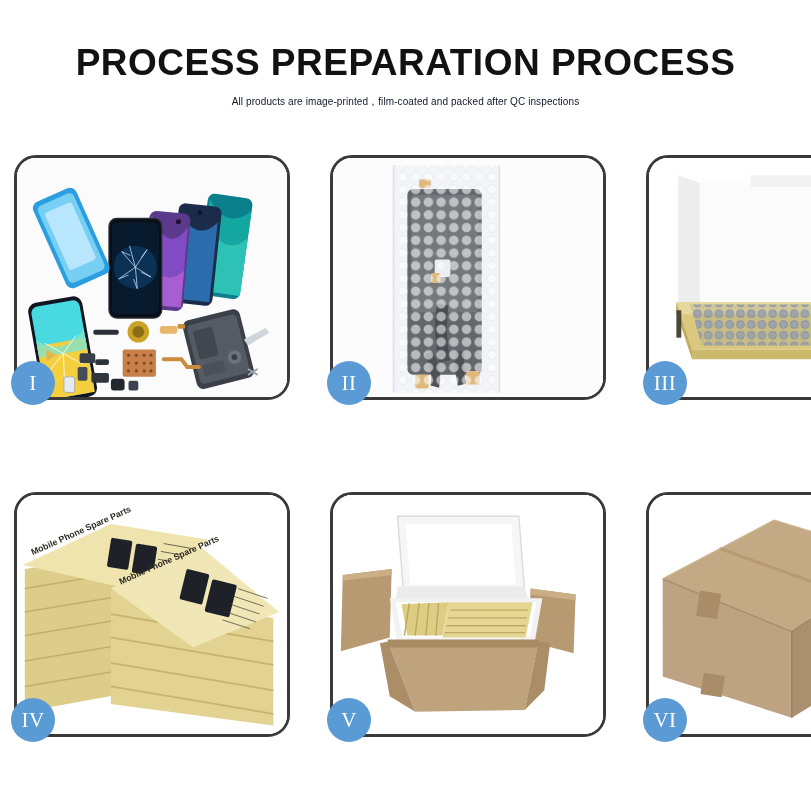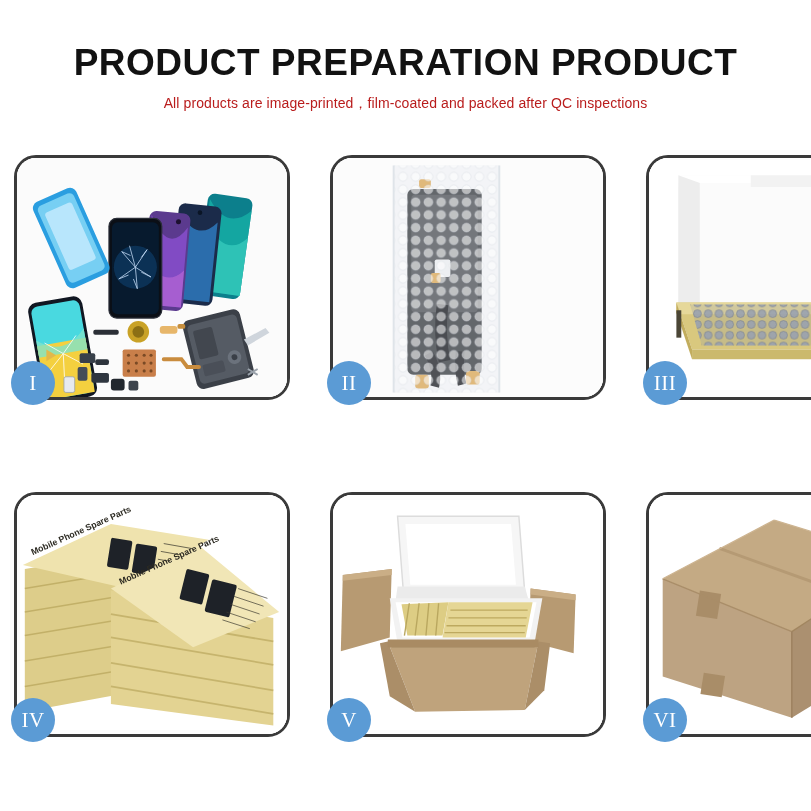--- a/index.html
+++ b/index.html
@@ -23,22 +23,22 @@
   #page-title {
     font-size: 37px;
     font-weight: bold;
     letter-spacing: 0.5px;
     color: #121212;
     line-height: 1.05;
     margin: 0;
     white-space: nowrap;
   }
   #page-subtitle {
-    font-size: 14px;
-    color: #b91c1c;
+    font-size: 10px;
+    color: #0f172a;
     margin: 12px 0 0 0;
     letter-spacing: 0.1px;
     white-space: nowrap;
   }
 
   
   #process-grid {
     position: absolute;
     left: 14px;
     top: 155px;
@@ -83,21 +83,21 @@
     line-height: 44px;
     text-align: center;
     letter-spacing: 0.5px;
     z-index: 5;
   }
 </style>
 </head>
 <body>
 
 <div id="header">
-  <h1 id="page-title">PRODUCT PREPARATION PRODUCT</h1>
+  <h1 id="page-title">PROCESS PREPARATION PROCESS</h1>
   <p id="page-subtitle">All products are image-printed，film-coated and packed after QC inspections</p>
 </div>
 
 <div id="process-grid">
 
   <div class="step-card">
     <div class="card-photo">
       <svg class="photo-svg" viewBox="0 0 276 245" preserveAspectRatio="xMidYMid slice">
         <rect x="0" y="0" width="276" height="245" fill="#fbfbfb"></rect>
 

